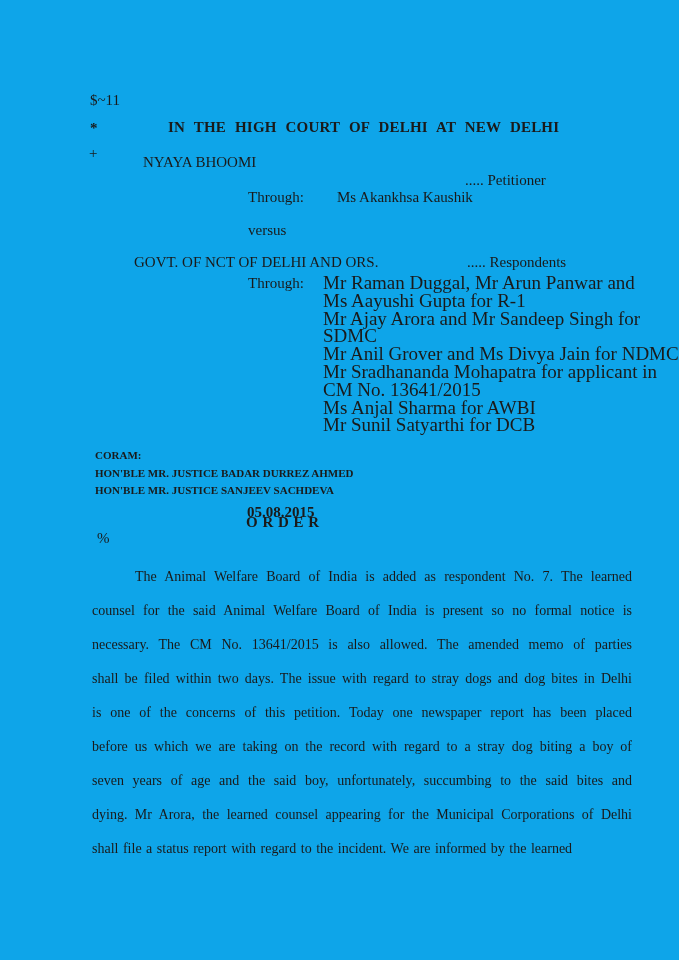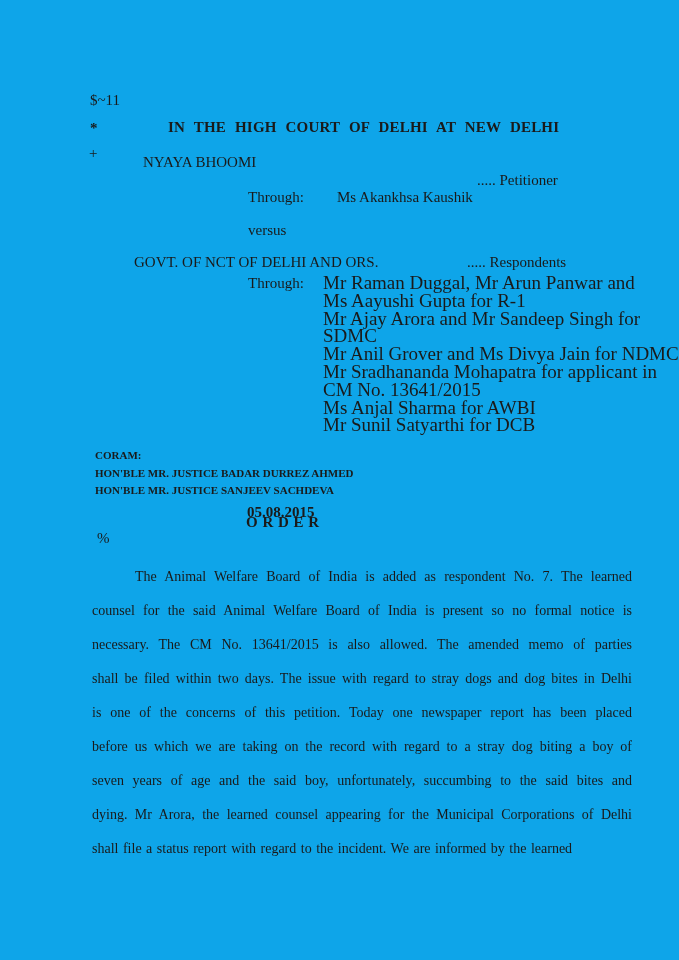--- a/index.html
+++ b/index.html
@@ -52,21 +52,21 @@
 <div class="page">
 
   <div class="abs" style="left:90px; top:92px;">$~11</div>
 
   <div class="abs bold" style="left:90px; top:120px;">*</div>
   <div class="abs court-title" style="left:135px; top:119px;">IN THE HIGH COURT OF DELHI AT NEW DELHI</div>
 
   <div class="abs" style="left:89px; top:145px;">+</div>
 
   <div class="abs" style="left:135px; top:154px;margin-left:8px;">NYAYA BHOOMI</div>
-  <div class="abs" style="left:465px; top:172px;margin-left:12px;">..... Petitioner</div>
+  <div class="abs" style="left:465px; top:172px;">..... Petitioner</div>
 
   <div class="abs" style="left:248px; top:189px;">Through:</div>
   <div class="abs" style="left:337px; top:189px;">Ms Akankhsa Kaushik</div>
 
   <div class="abs" style="left:248px; top:222px;">versus</div>
 
   <div class="abs" style="left:134px; top:254px;">GOVT. OF NCT OF DELHI AND ORS.</div>
   <div class="abs" style="left:467px; top:254px;">..... Respondents</div>
 
   <div class="abs" style="left:248px; top:275px;">Through:</div>

